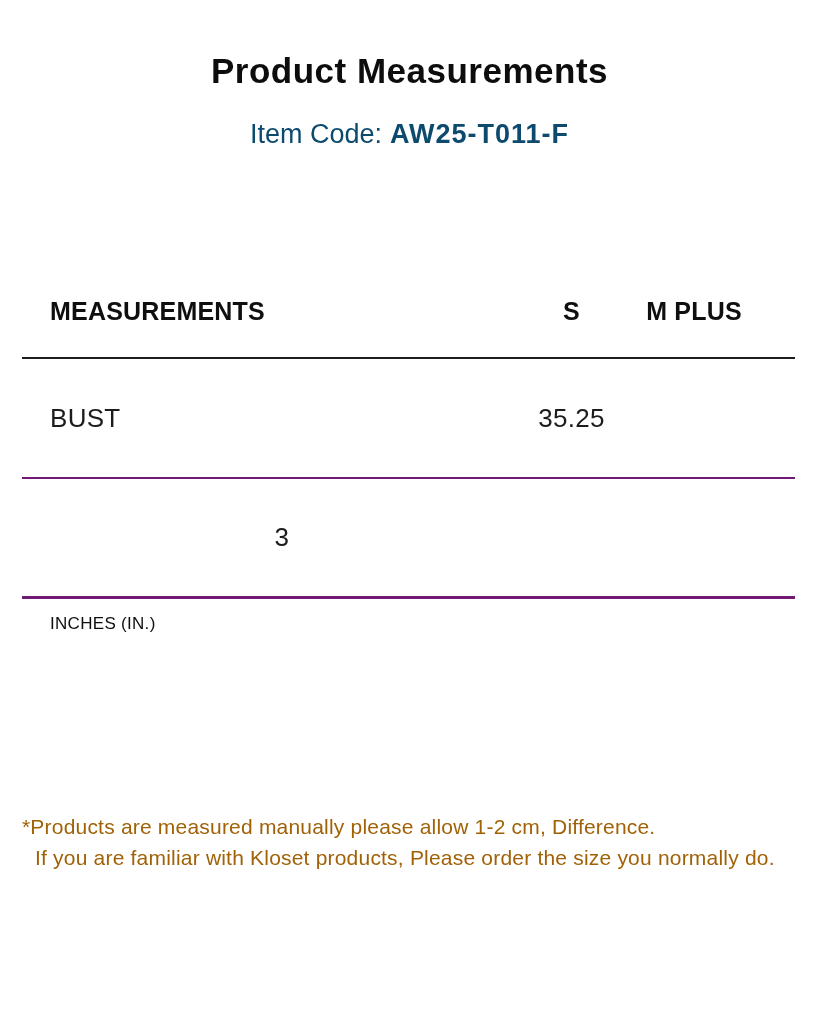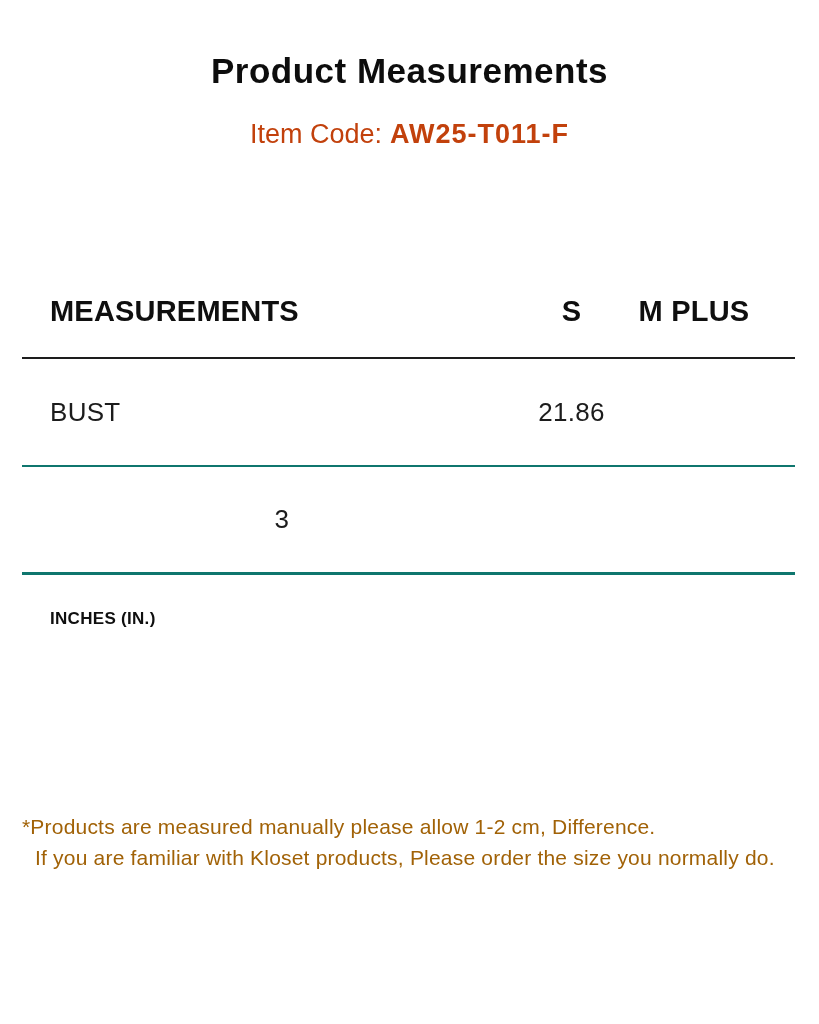--- a/index.html
+++ b/index.html
@@ -16,52 +16,52 @@
   .title {
     position:absolute; top:50px; left:0; width:100%;
     text-align:center;
     font-size:35px; font-weight:bold; letter-spacing:.5px;
     color:#0d0d0d;
   }
   .item-code {
     position:absolute; top:118px; left:0; width:100%;
     text-align:center;
     font-size:27px; font-weight:normal;
-    color:#c2410c;
+    color:#0c4a6e;
   }
   .item-code .code { font-weight:bold; letter-spacing:1px; margin-left:8px; }
 
   .mtable { position:absolute; top:285px; left:22px; width:773px; }
   .trow {
     display:grid;
     grid-template-columns:1fr 115px 130px;
     padding-left:28px; padding-right:36px;
   }
   .thead {
     height:73px;
     align-items:start;
     padding-top:12px;
     border-bottom:2px solid #1d1d1d;
-    font-weight:bold; font-size:29px; letter-spacing:.2px;
+    font-weight:bold; font-size:25px; letter-spacing:.2px;
     line-height:26px;
     color:#0f0f0f;
   }
   .tdata {
-    height:108px;
+    height:120px;
     align-items:center;
-    border-bottom:2px solid #0f766e;
+    border-bottom:2px solid #701a75;
     font-size:26px; font-weight:normal;
     color:#1c1c1c;
     letter-spacing:.3px;
   }
   .tdata.last { border-bottom-width:3px; }
   .cell-c { text-align:center; }
   .unit {
-    padding:34px 0 0 28px;
-    font-size:17px; font-weight:bold; letter-spacing:.3px;
+    padding:15px 0 0 28px;
+    font-size:17px; font-weight:normal; letter-spacing:.3px;
     color:#0f0f0f;
   }
   .footer {
     position:absolute; left:22px; top:810px; right:10px;
     font-size:21px; line-height:31px;
     color:#a16207;
     letter-spacing:.2px;
   }
   .footer .line2 { padding-left:13px; }
 </style>
@@ -79,21 +79,21 @@
   <div class="mtable">
 
     <div class="trow thead">
       <div>MEASUREMENTS</div>
       <div class="cell-c">S</div>
       <div class="cell-c">M PLUS</div>
     </div>
 
     <div class="trow tdata">
       <div>BUST</div>
-      <div class="cell-c">21.86</div>
+      <div class="cell-c">35.25</div>
     </div>
 
     <div class="trow tdata last">
       <div class="cell-c">3</div>
     </div>
 
     <div class="unit">INCHES (IN.)</div>
   </div>
 
   <div class="footer">

